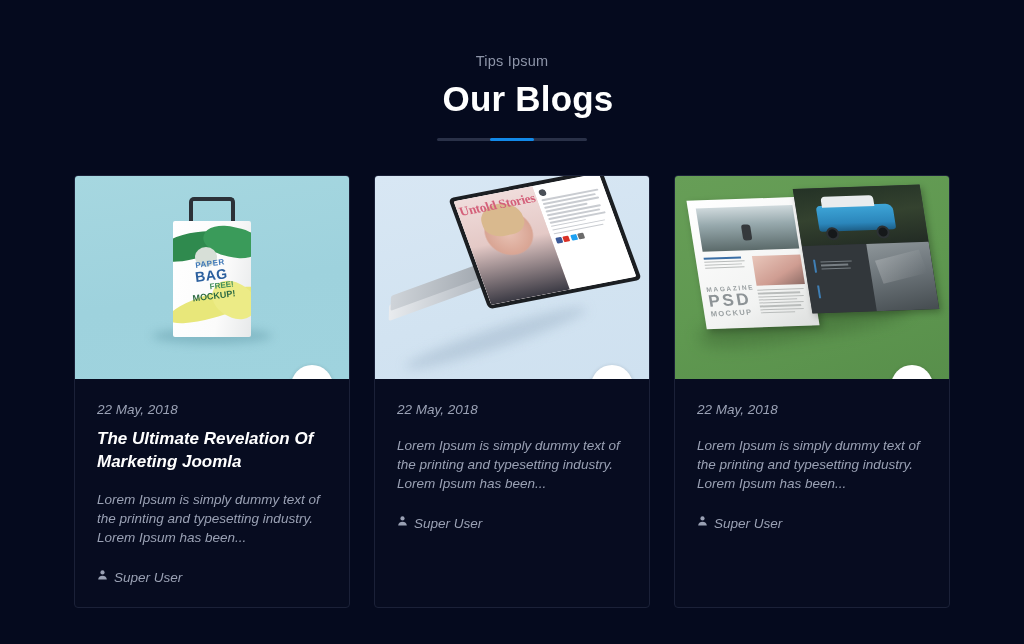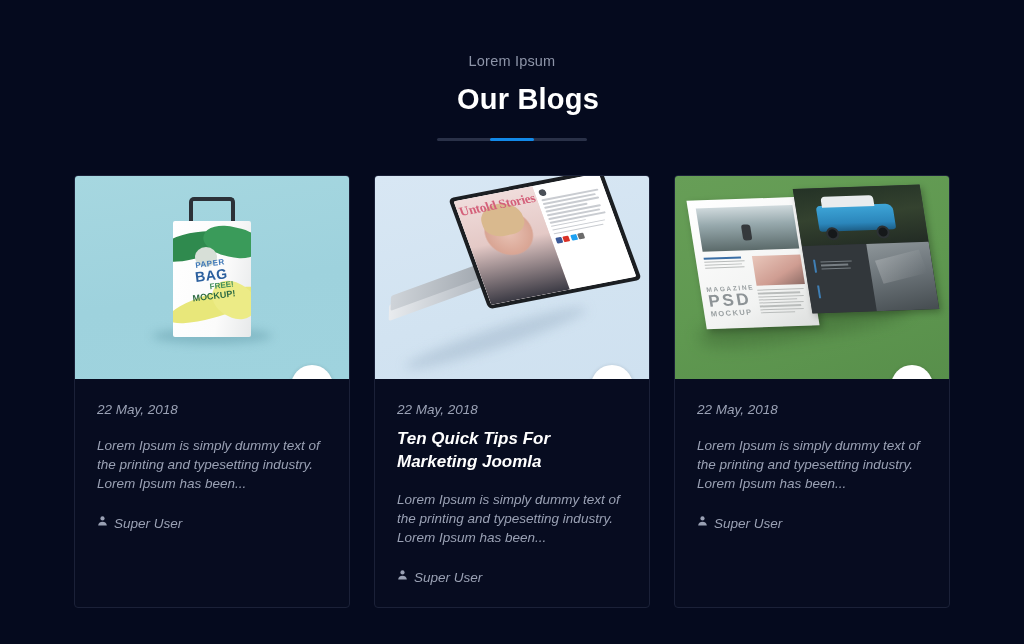--- a/index.html
+++ b/index.html
@@ -28,21 +28,21 @@
     text-align: center;
   }
   .eyebrow {
     font-size: 14.5px;
     color: #8d94a8;
     letter-spacing: 0.2px;
     line-height: 18px;
   }
   .main-title {
     margin-top: 8px;
-    font-size: 29px;
+    font-size: 35px;
     font-weight: bold;
     color: #ffffff;
     letter-spacing: 0.2px;
     line-height: 42px;
     margin-left: 32px;
   }
   .divider {
     position: relative;
     margin: 18px auto 0 auto;
     width: 150px;
@@ -331,21 +331,21 @@
   .m3 .darkR .b2 { top:40px; height:13px; }
   .m3 .darkR .tx { position:absolute; left:16px; top:16px; width:34px; }
   .m3 .darkR .tx i { display:block; height:1.3px; background:#777e83; margin-bottom:2px; }
 </style>
 </head>
 <body>
 
 <div class="page">
 
   <div class="section-head">
-    <div class="eyebrow">Lorem Ipsum</div>
+    <div class="eyebrow">Tips Ipsum</div>
     <div class="main-title">Our Blogs</div>
     <div class="divider">
       <div class="divider-accent"></div>
     </div>
   </div>
 
   <div class="cards">
 
     <div class="card">
       <div class="card-media">
@@ -370,20 +370,21 @@
           <span>
             <svg width="15" height="15" viewBox="0 0 24 24" fill="none" stroke="#8c8c8c" stroke-width="1.7">
               <path d="M1.5 12s4-6.5 10.5-6.5S22.5 12 22.5 12s-4 6.5-10.5 6.5S1.5 12 1.5 12z"></path>
               <circle cx="12" cy="12" r="3"></circle>
             </svg>
           </span>
         </div>
       </div>
       <div class="card-body">
         <div class="card-date">22 May, 2018</div>
+        <div class="card-title">The Ultimate Revelation Of Marketing Joomla</div>
         <div class="card-text">Lorem Ipsum is simply dummy text of the printing and typesetting industry. Lorem Ipsum has been...</div>
         <div class="card-author">
           <span>
             <svg width="11" height="12" viewBox="0 0 24 24" fill="#9aa1b4">
               <circle cx="12" cy="6.5" r="4.6"></circle>
               <path d="M2.6 22c0-5.2 4.2-8.4 9.4-8.4s9.4 3.2 9.4 8.4z"></path>
             </svg>
           </span>
           <span>Super User</span>
         </div>
@@ -431,21 +432,20 @@
           <span>
             <svg width="15" height="15" viewBox="0 0 24 24" fill="none" stroke="#8c8c8c" stroke-width="1.7">
               <path d="M1.5 12s4-6.5 10.5-6.5S22.5 12 22.5 12s-4 6.5-10.5 6.5S1.5 12 1.5 12z"></path>
               <circle cx="12" cy="12" r="3"></circle>
             </svg>
           </span>
         </div>
       </div>
       <div class="card-body">
         <div class="card-date">22 May, 2018</div>
-        <div class="card-title">Ten Quick Tips For Marketing Joomla</div>
         <div class="card-text">Lorem Ipsum is simply dummy text of the printing and typesetting industry. Lorem Ipsum has been...</div>
         <div class="card-author">
           <span>
             <svg width="11" height="12" viewBox="0 0 24 24" fill="#9aa1b4">
               <circle cx="12" cy="6.5" r="4.6"></circle>
               <path d="M2.6 22c0-5.2 4.2-8.4 9.4-8.4s9.4 3.2 9.4 8.4z"></path>
             </svg>
           </span>
           <span>Super User</span>
         </div>

